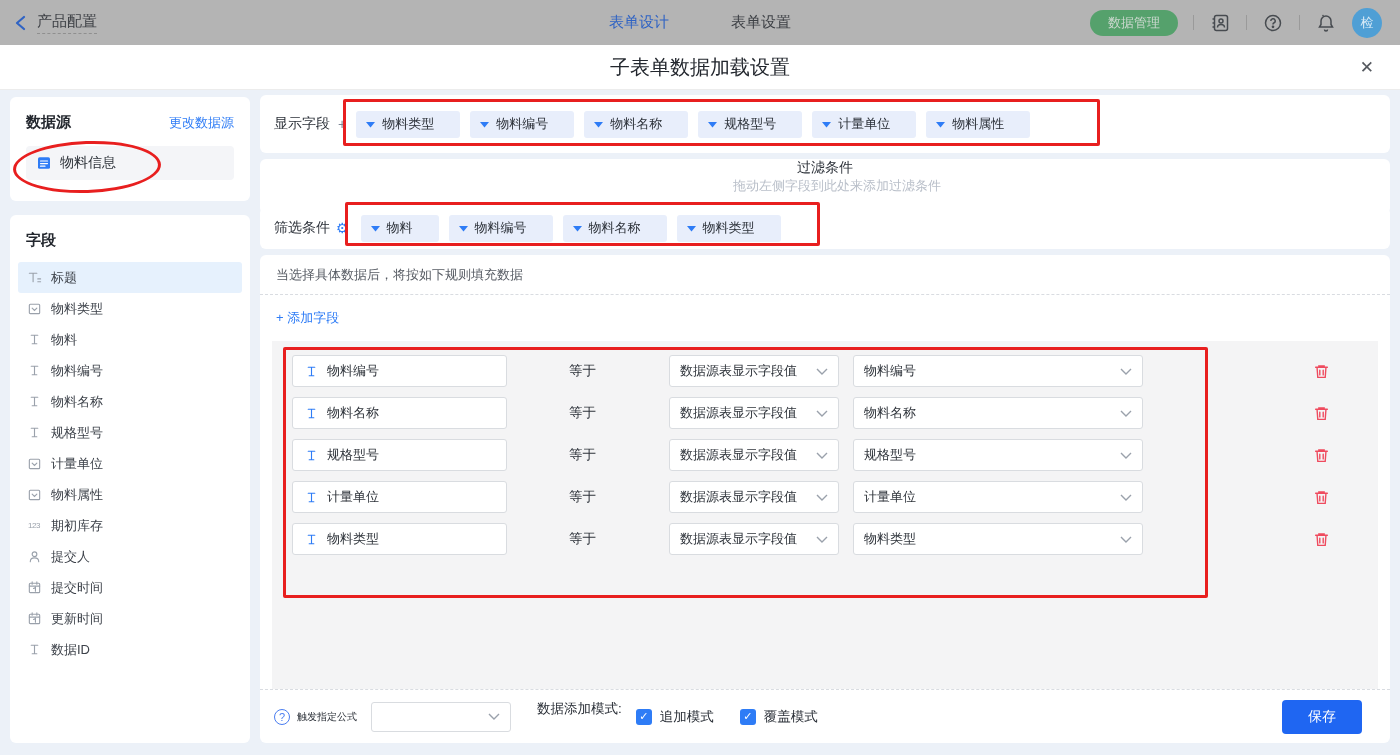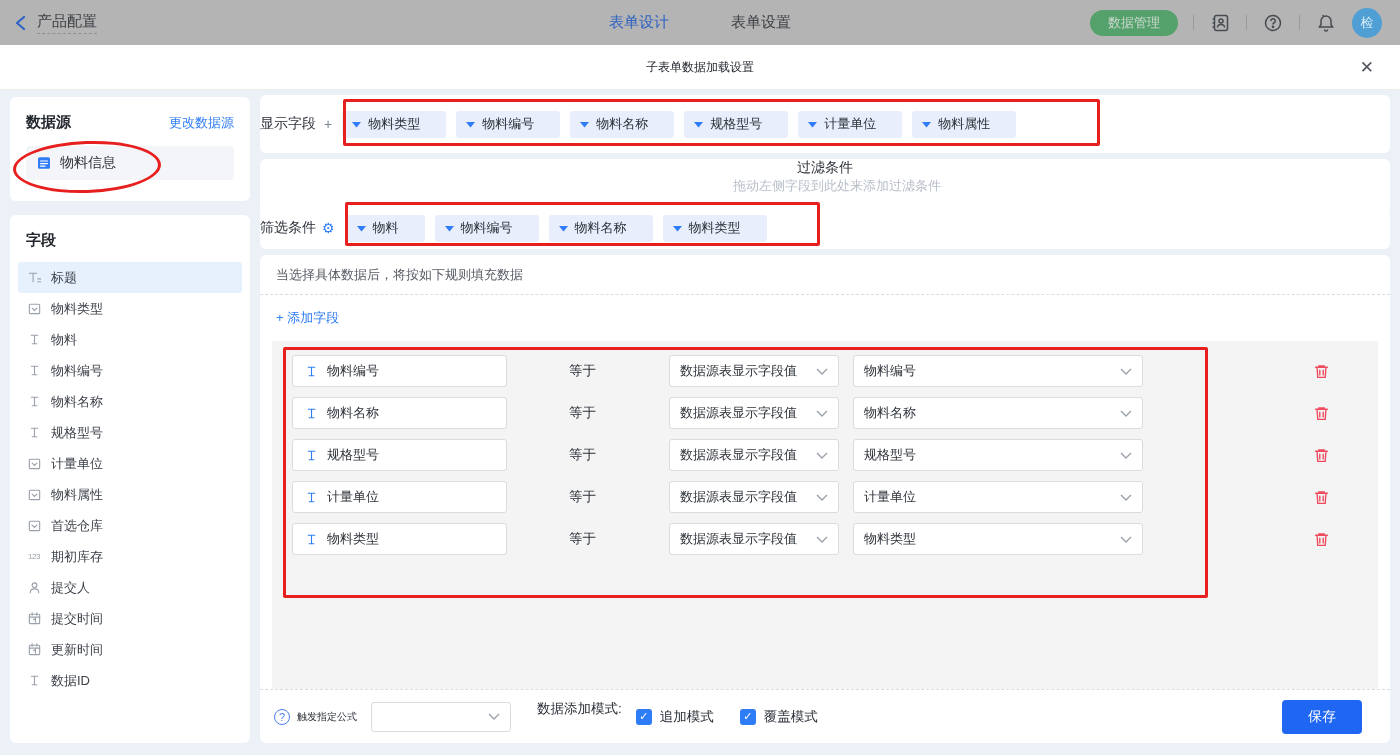--- a/index.html
+++ b/index.html
@@ -21,21 +21,21 @@
   .tb-pill { background:#55a16c; color:#ccd8cf; font-size:13px; height:26px; padding:0 18px;
              border-radius:14px; display:flex; align-items:center; cursor:pointer; }
   .tb-div { width:1px; height:15px; background:#9a9a9a; }
   .tb-icon { display:flex; align-items:center; justify-content:center; width:22px; height:22px; cursor:pointer; }
   .tb-avatar { width:30px; height:30px; border-radius:50%; background:#4f9fd5; color:#d9ebf7;
                display:flex; align-items:center; justify-content:center; font-size:13px; cursor:pointer; }
 
   
   .modal-header { position:absolute; left:0; top:45px; width:1400px; height:45px; background:#ffffff;
                   border-bottom:1px solid #ececec; display:flex; align-items:center; justify-content:center; }
-  .modal-title { font-size:12px; color:#23272e; }
+  .modal-title { font-size:20px; color:#23272e; }
   .modal-close { position:absolute; right:26px; top:12px; font-size:17px; color:#55595f; cursor:pointer; }
 
   .card { position:absolute; background:#fff; border-radius:6px; }
 
   
   .ds-card { left:10px; top:97px; width:240px; height:104px; padding:16px 16px 0 16px; }
   .ds-head { display:flex; align-items:center; justify-content:space-between; }
   .ds-title { font-size:15px; font-weight:bold; color:#23272e; }
   .ds-link { font-size:13px; color:#2e7cf6; cursor:pointer; }
   .ds-item { margin-top:14px; height:34px; background:#f4f5f8; border-radius:4px; display:flex;
@@ -46,21 +46,21 @@
   .fields-title { font-size:15px; font-weight:bold; color:#23272e; padding:0 16px; }
   .field-list { margin-top:12px; }
   .field-item { height:31px; display:flex; align-items:center; gap:9px; padding:0 8px; margin:0 8px;
                 border-radius:3px; cursor:pointer; }
   .field-item.selected { background:#e6f1fd; }
   .f-icon { width:16px; height:16px; display:flex; align-items:center; justify-content:center;
             color:#9aa1ab; font-size:8px; flex:none; }
   .f-label { font-size:13px; color:#3c4149; }
 
   
-  .row-card { left:260px; width:1130px; display:flex; align-items:center; padding:0 0; }
+  .row-card { left:260px; width:1130px; display:flex; align-items:center; padding:0 14px; }
   .sec-label { font-size:14px; color:#2b3038; flex:none; }
   .card-display { top:95px; height:58px; }
   .plus-hint { color:#7c8594; font-size:14px; margin:0 10px 0 8px; }
   .tag-wrap { display:flex; align-items:center; gap:10px; }
   .tag { height:27px; background:#e8eefb; border-radius:3px; display:flex; align-items:center;
          gap:7px; padding:0 26px 0 10px; cursor:pointer; }
   .tag-tri { display:flex; align-items:center; }
   .tag-label { font-size:13px; color:#2b3038; }
 
   .card-filter { top:159px; height:55px;flex-direction:column; }
@@ -248,29 +248,20 @@
           <span class="f-icon">
             <svg width="15" height="15" viewBox="0 0 16 16" fill="none" stroke="currentColor" stroke-width="1.2" stroke-linecap="round">
               <rect x="2.5" y="3.5" width="11" height="10" rx="1"></rect>
               <polyline points="5.5,7.5 8,10 10.5,7.5"></polyline>
             </svg>
           </span>
           <span class="f-label">物料属性</span>
         </div>
         <div class="field-item">
           <span class="f-icon">
-            <svg width="15" height="15" viewBox="0 0 16 16" fill="none" stroke="currentColor" stroke-width="1.2" stroke-linecap="round">
-              <rect x="2.5" y="3.5" width="11" height="10" rx="1"></rect>
-              <polyline points="5.5,7.5 8,10 10.5,7.5"></polyline>
-            </svg>
-          </span>
-          <span class="f-label">首选仓库</span>
-        </div>
-        <div class="field-item">
-          <span class="f-icon">
             <span style="font-size:8px;letter-spacing:-0.5px;color:#9aa1ab;">123</span>
           </span>
           <span class="f-label">期初库存</span>
         </div>
         <div class="field-item">
           <span class="f-icon">
             <svg width="15" height="15" viewBox="0 0 16 16" fill="none" stroke="currentColor" stroke-width="1.2" stroke-linecap="round">
               <circle cx="8" cy="5.5" r="2.5"></circle>
               <path d="M3.5 13.5c0-2.5 2-4 4.5-4s4.5 1.5 4.5 4"></path>
             </svg>

